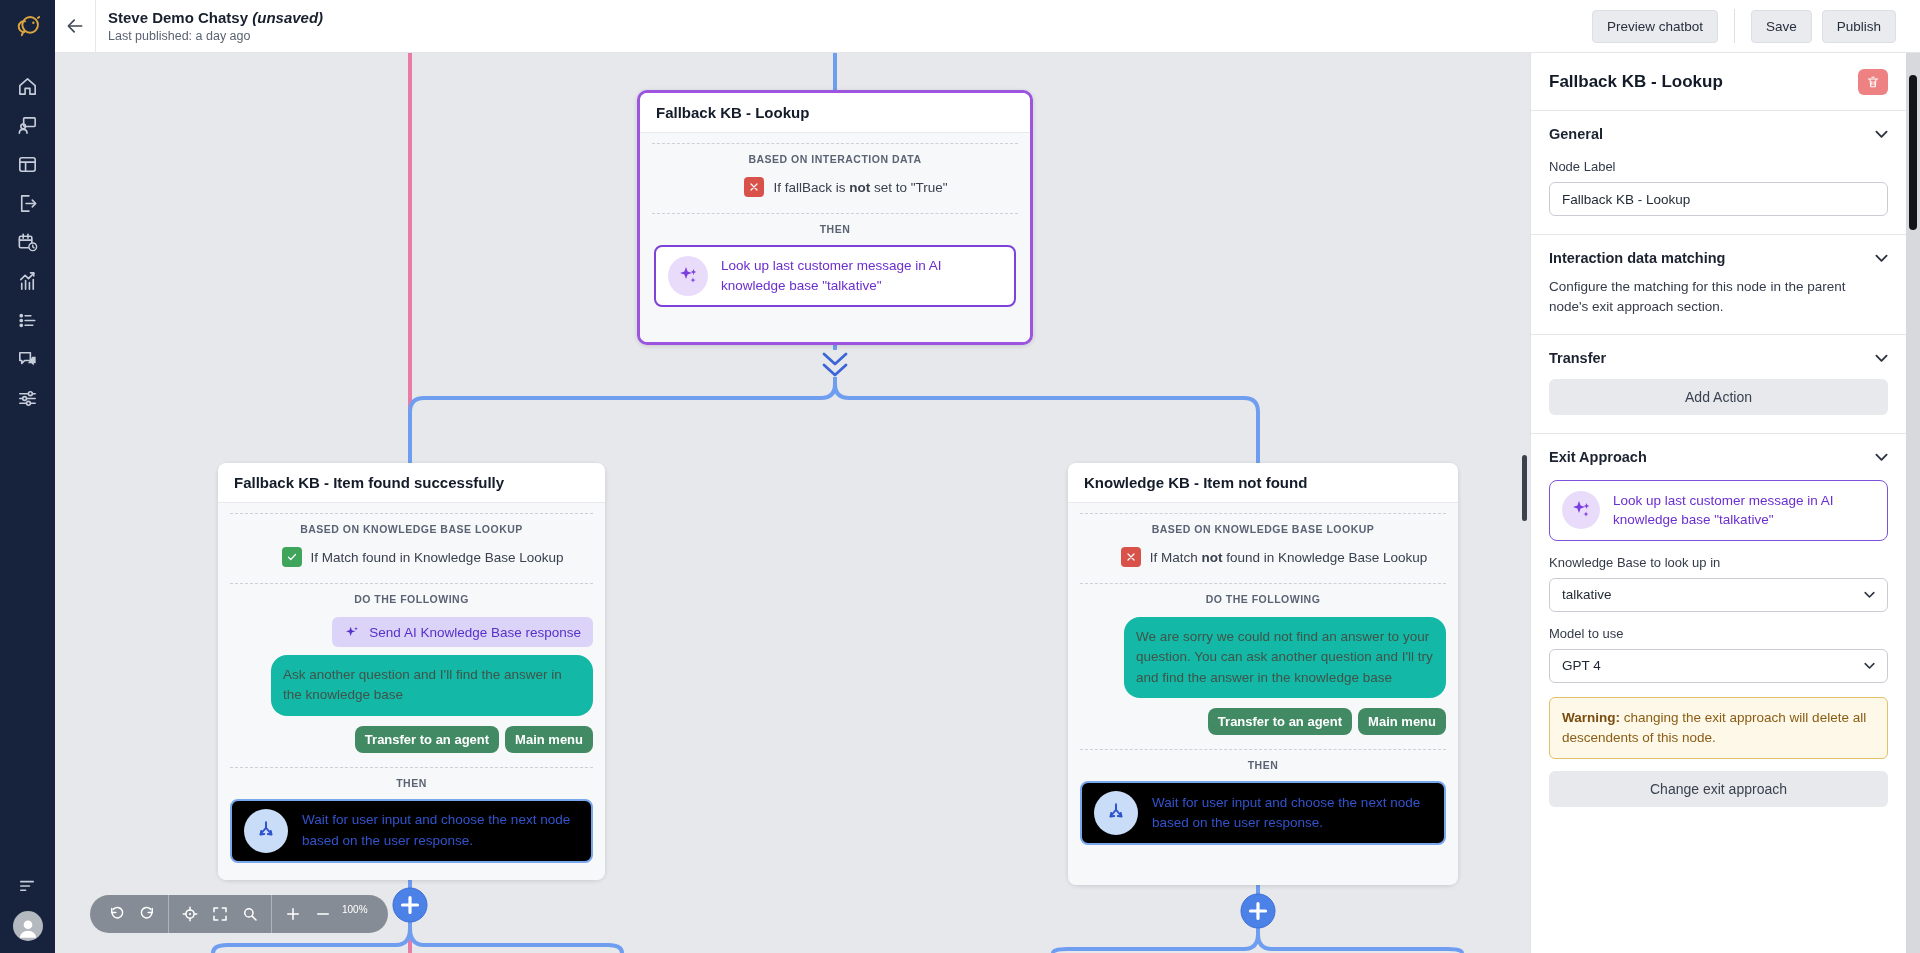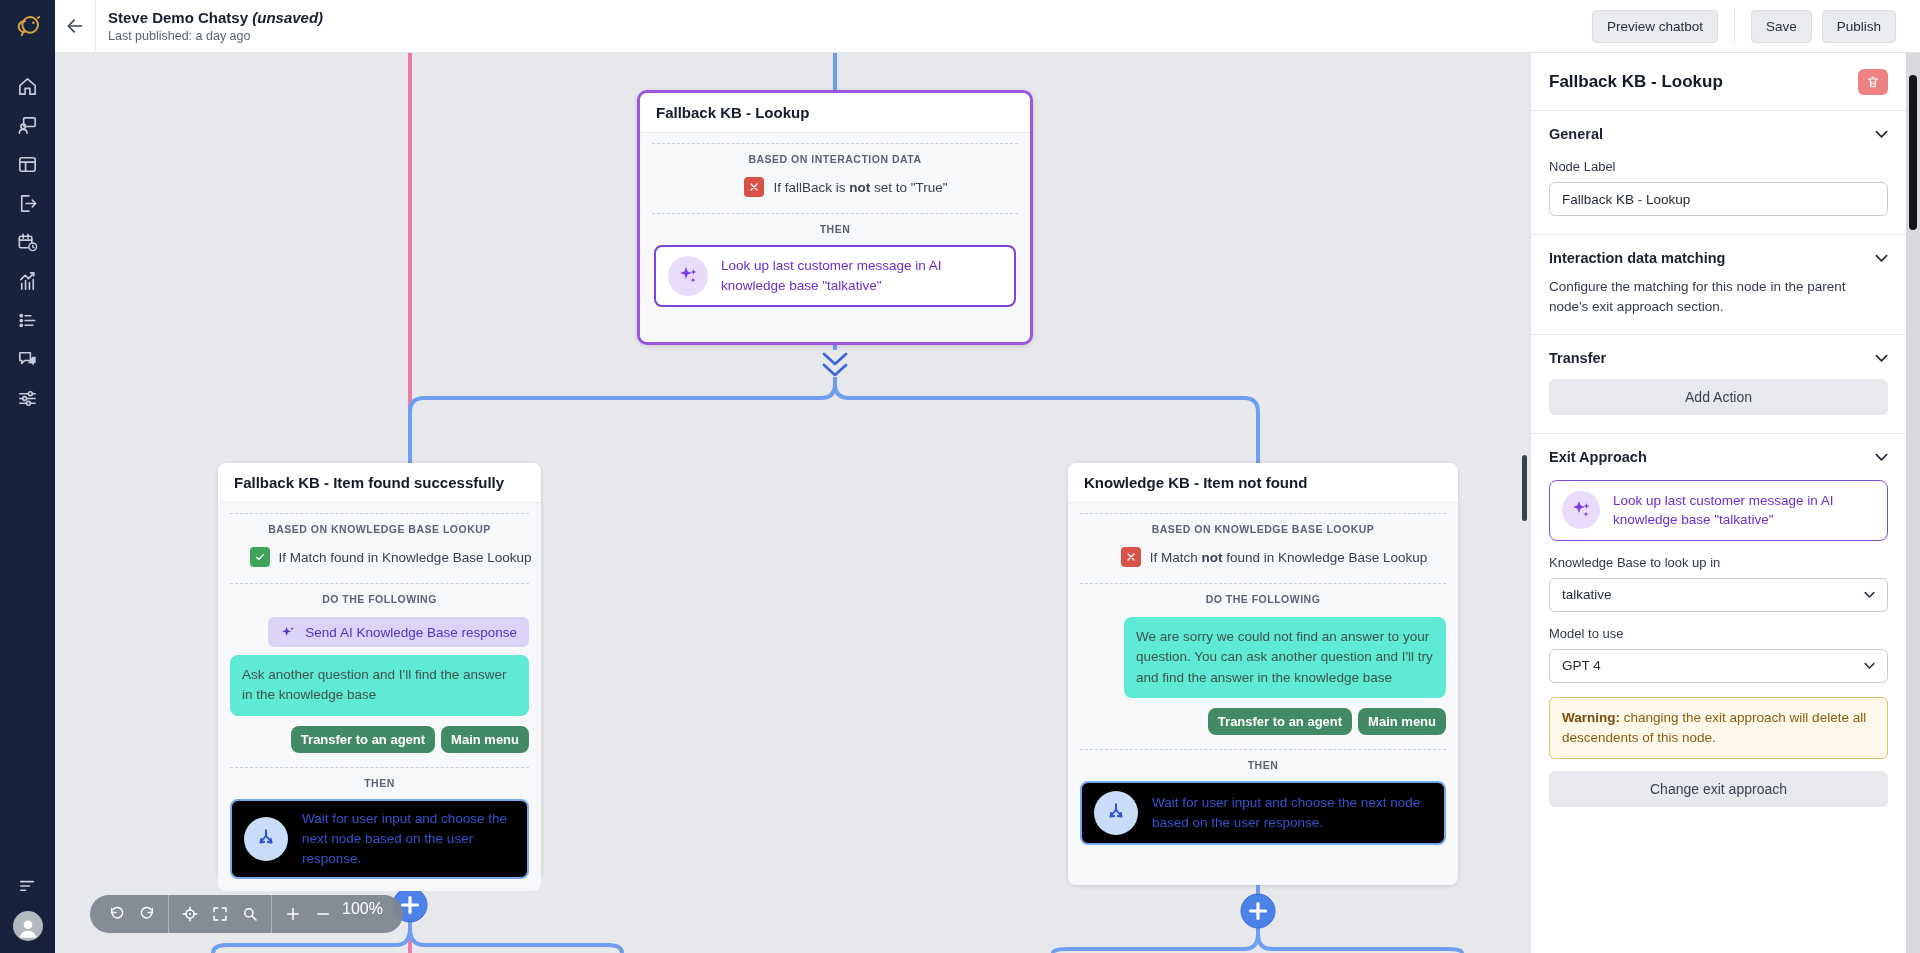--- a/index.html
+++ b/index.html
@@ -43,35 +43,35 @@
   .cond-ic { width:20px; height:20px; border-radius:4px; display:flex; align-items:center; justify-content:center; flex:none; }
   .cond-ic.red { background:#d8524a; }
   .cond-ic.green { background:#3ea55b; }
   .cond-ic svg { width:12px; height:12px; stroke:#fff; stroke-width:2.4; fill:none; stroke-linecap:round; stroke-linejoin:round; }
   .ai-card { margin:10px 14px 2px; background:#fff; border:2px solid #7d42da; border-radius:8px; padding:9px 12px; display:flex; align-items:center; gap:13px; }
   .spark-circle { width:40px; height:40px; border-radius:50%; background:#e9dcfb; display:flex; align-items:center; justify-content:center; flex:none; }
   .spark-circle svg { width:24px; height:24px; }
   .ai-card-text { font-size:13.5px; line-height:1.45; color:#6b2fd0; }
   .ai-pill { align-self:flex-end; margin:12px 12px 0; background:#dcd4f8; border-radius:6px; padding:7px 12px; display:flex; align-items:center; gap:9px; font-size:13.5px; font-weight:400; color:#5630c8; cursor:pointer; }
   .ai-pill svg { width:16px; height:16px; }
-  .bubble { align-self:flex-end; margin:8px 12px 0; max-width:322px; background:#5eead4; border-radius:8px; padding:10px 12px; font-size:13.5px; line-height:1.5; color:#3f544a; }
+  .bubble { align-self:flex-end; margin:8px 12px 0; max-width:322px; background:#14b8a6; border-radius:16px; padding:10px 12px; font-size:13.5px; line-height:1.5; color:#3f544a; }
   .btn-row { align-self:flex-end; display:flex; gap:6px; margin:10px 12px 0; }
   .green-btn { background:#418a63; color:#fff; font-weight:700; font-size:13px; border:none; border-radius:8px; padding:6px 10px; font-family:inherit; cursor:pointer; white-space:nowrap; }
   .wait-card { margin:10px 12px 0; background:#000000; border:2px solid #79a7ee; border-radius:8px; padding:8px 12px; display:flex; align-items:center; gap:14px; }
   .wait-circle { width:44px; height:44px; border-radius:50%; background:#c9dcf8; display:flex; align-items:center; justify-content:center; flex:none; }
   .wait-circle svg { width:26px; height:26px; stroke:#2d52cc; stroke-width:1.8; fill:none; stroke-linecap:round; stroke-linejoin:round; }
   .wait-text { font-size:13.5px; line-height:1.5; color:#3353cd; }
 
   
   .cv-toolbar { position:absolute; left:35px; top:842px; height:38px; background:rgba(128,134,143,.94); border-radius:19px; display:flex; align-items:center; padding:0 6px; z-index:10; color:#fff; }
   .tb-group { display:flex; align-items:center; gap:4px; padding:0 8px; }
   .tb-sep { width:1px; height:38px; background:rgba(255,255,255,.35); }
   .tb-ic { width:26px; height:26px; display:flex; align-items:center; justify-content:center; cursor:pointer; }
   .tb-ic svg { width:18px; height:18px; stroke:#fff; stroke-width:2; fill:none; stroke-linecap:round; stroke-linejoin:round; }
-  .tb-zoom { font-size:16px; margin:0 6px 10px 2px; }
+  .tb-zoom { font-size:10px; margin:0 6px 10px 2px; }
   .cv-scroll-thumb { position:absolute; left:1467px; top:402px; width:5px; height:66px; background:#3c424b; border-radius:3px; z-index:9; }
 
   
   .panel { position:absolute; left:1530px; top:53px; width:376px; height:900px; background:#fff; border-left:1px solid #e0e2e6; z-index:20; padding:16px 18px 0; overflow:hidden; }
   .panel hr { border:none; border-top:1px solid #e6e7ea; margin:0 -18px; }
   .panel-head { display:flex; align-items:center; justify-content:space-between; margin-bottom:15px; }
   .panel-title { font-size:17px; font-weight:700; color:#131b28; }
   .trash-btn { width:30px; height:26px; background:#ee8282; border:none; border-radius:6px; display:flex; align-items:center; justify-content:center; cursor:pointer; }
   .trash-btn svg { width:14px; height:14px; stroke:#fff; stroke-width:1.8; fill:none; stroke-linecap:round; stroke-linejoin:round; }
   .sec-row { display:flex; align-items:center; justify-content:space-between; padding:14px 0 12px; cursor:pointer; }
@@ -243,21 +243,21 @@
                 <path d="M10 3l1.6 4.4L16 9l-4.4 1.6L10 15l-1.6-4.4L4 9l4.4-1.6z" fill="#7a3be0"></path>
                 <path d="M17.5 5l.8 2.2 2.2.8-2.2.8-.8 2.2-.8-2.2-2.2-.8 2.2-.8z" fill="#7a3be0"></path>
                 <path d="M17 13.5l.7 1.9 1.9.7-1.9.7-.7 1.9-.7-1.9-1.9-.7 1.9-.7z" fill="#7a3be0"></path>
               </svg>
           </span>
           <span class="ai-card-text">Look up last customer message in AI knowledge base "talkative"</span>
         </div>
       </div>
     </div>
 
-    <div class="node" style="left:163px; top:410px; width:323px; height:417px;">
+    <div class="node" style="left:163px; top:410px; width:387px; height:417px;">
       <div class="node-title">Fallback KB - Item found successfully</div>
       <div class="node-body">
         <div class="dashed"></div>
         <div class="sec-label">BASED ON KNOWLEDGE BASE LOOKUP</div>
         <div class="cond-row">
           <span class="cond-ic green">
               <svg viewBox="0 0 24 24">
                 <path d="M5 12.5l4.5 4.5L19 7"></path>
               </svg>
             </span>

